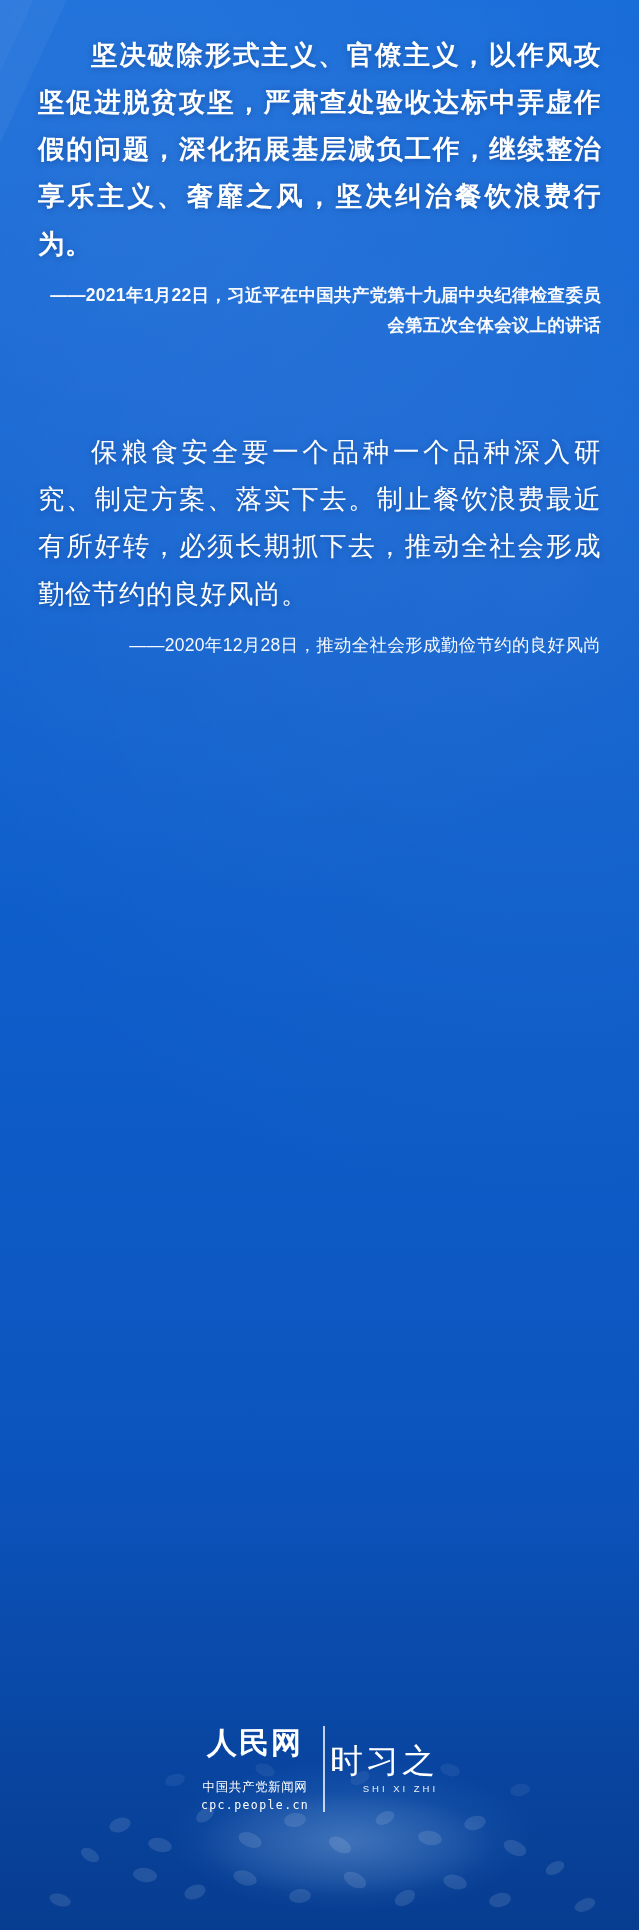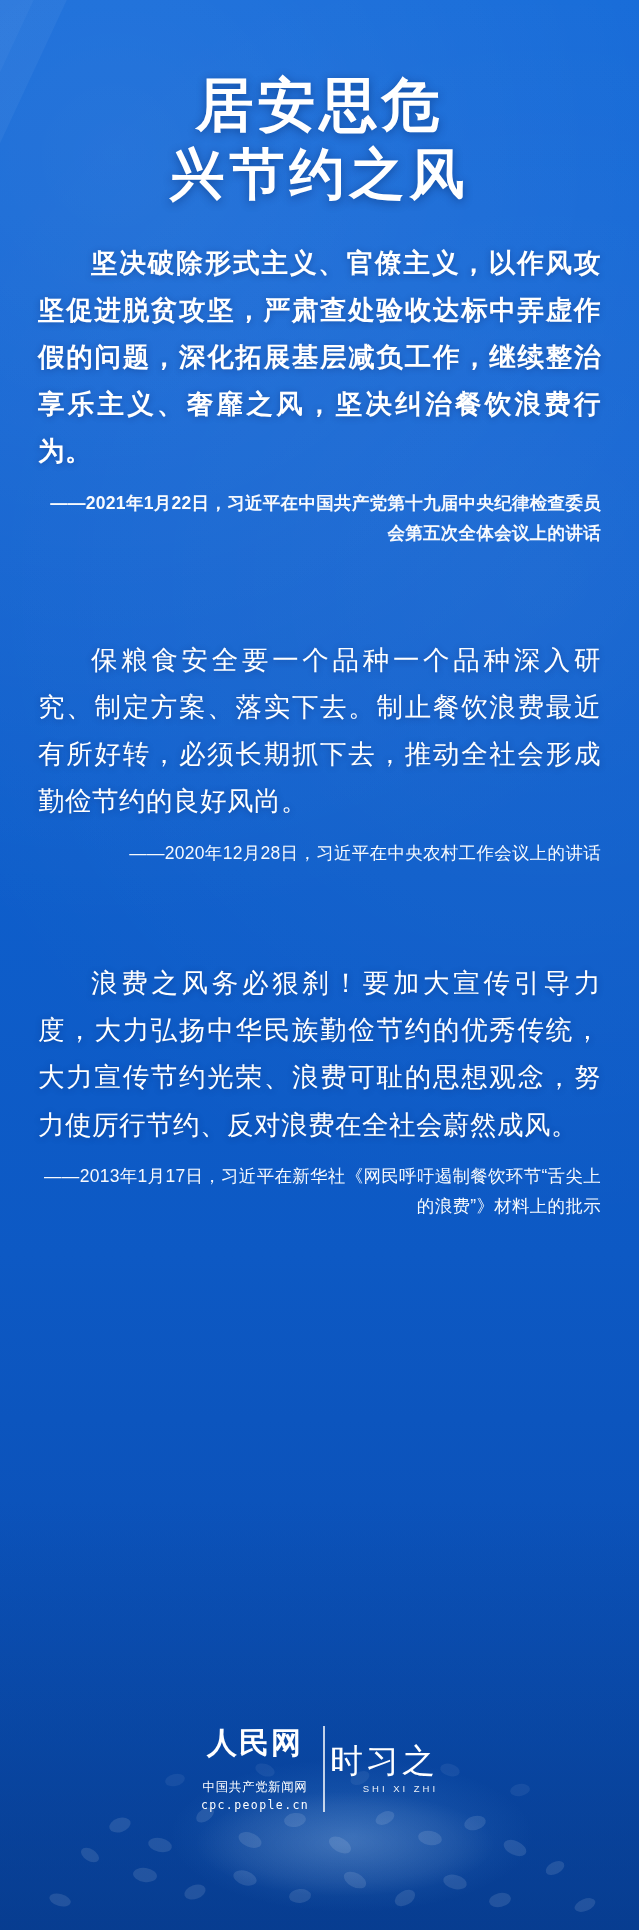--- a/index.html
+++ b/index.html
@@ -161,40 +161,32 @@
     opacity: 0.92;
     align-self: flex-end;
   }
 </style>
 </head>
 <body>
 
 <div class="poster">
   <div class="streaks"></div>
 
-  <div class="title-block">
-    <div class="title-line l1">居安思危</div>
-    <div class="title-line l2">兴节约之风</div>
-  </div>
 
   <div class="quotes">
     <div class="quote">
       <div class="quote-text">坚决破除形式主义、官僚主义，以作风攻坚促进脱贫攻坚，严肃查处验收达标中弄虚作假的问题，深化拓展基层减负工作，继续整治享乐主义、奢靡之风，坚决纠治餐饮浪费行为。</div>
       <div class="quote-source">——2021年1月22日，习近平在中国共产党第十九届中央纪律检查委员会第五次全体会议上的讲话</div>
     </div>
     <div class="spacer-1"></div>
     <div class="quote">
       <div class="quote-text">保粮食安全要一个品种一个品种深入研究、制定方案、落实下去。制止餐饮浪费最近有所好转，必须长期抓下去，推动全社会形成勤俭节约的良好风尚。</div>
-      <div class="quote-source">——2020年12月28日，习近平在中央农村工作会议上的讲话</div>
+      <div class="quote-source">——2020年12月28日，推动全社会形成勤俭节约的良好风尚</div>
     </div>
     <div class="spacer-2"></div>
-    <div class="quote">
-      <div class="quote-text">浪费之风务必狠刹！要加大宣传引导力度，大力弘扬中华民族勤俭节约的优秀传统，大力宣传节约光荣、浪费可耻的思想观念，努力使厉行节约、反对浪费在全社会蔚然成风。</div>
-      <div class="quote-source">——2013年1月17日，习近平在新华社《网民呼吁遏制餐饮环节“舌尖上的浪费”》材料上的批示</div>
-    </div>
   </div>
 
   <div class="bottom-texture"></div>
 
   <svg class="grains" viewBox="0 0 639 300" preserveAspectRatio="none">
     <g fill="rgba(255,255,255,0.22)">
       <ellipse cx="120" cy="195" rx="11" ry="7" transform="rotate(-18 120 195)"></ellipse>
       <ellipse cx="160" cy="215" rx="12" ry="7" transform="rotate(12 160 215)"></ellipse>
       <ellipse cx="205" cy="185" rx="10" ry="6" transform="rotate(-35 205 185)"></ellipse>
       <ellipse cx="250" cy="210" rx="12" ry="7" transform="rotate(22 250 210)"></ellipse>

